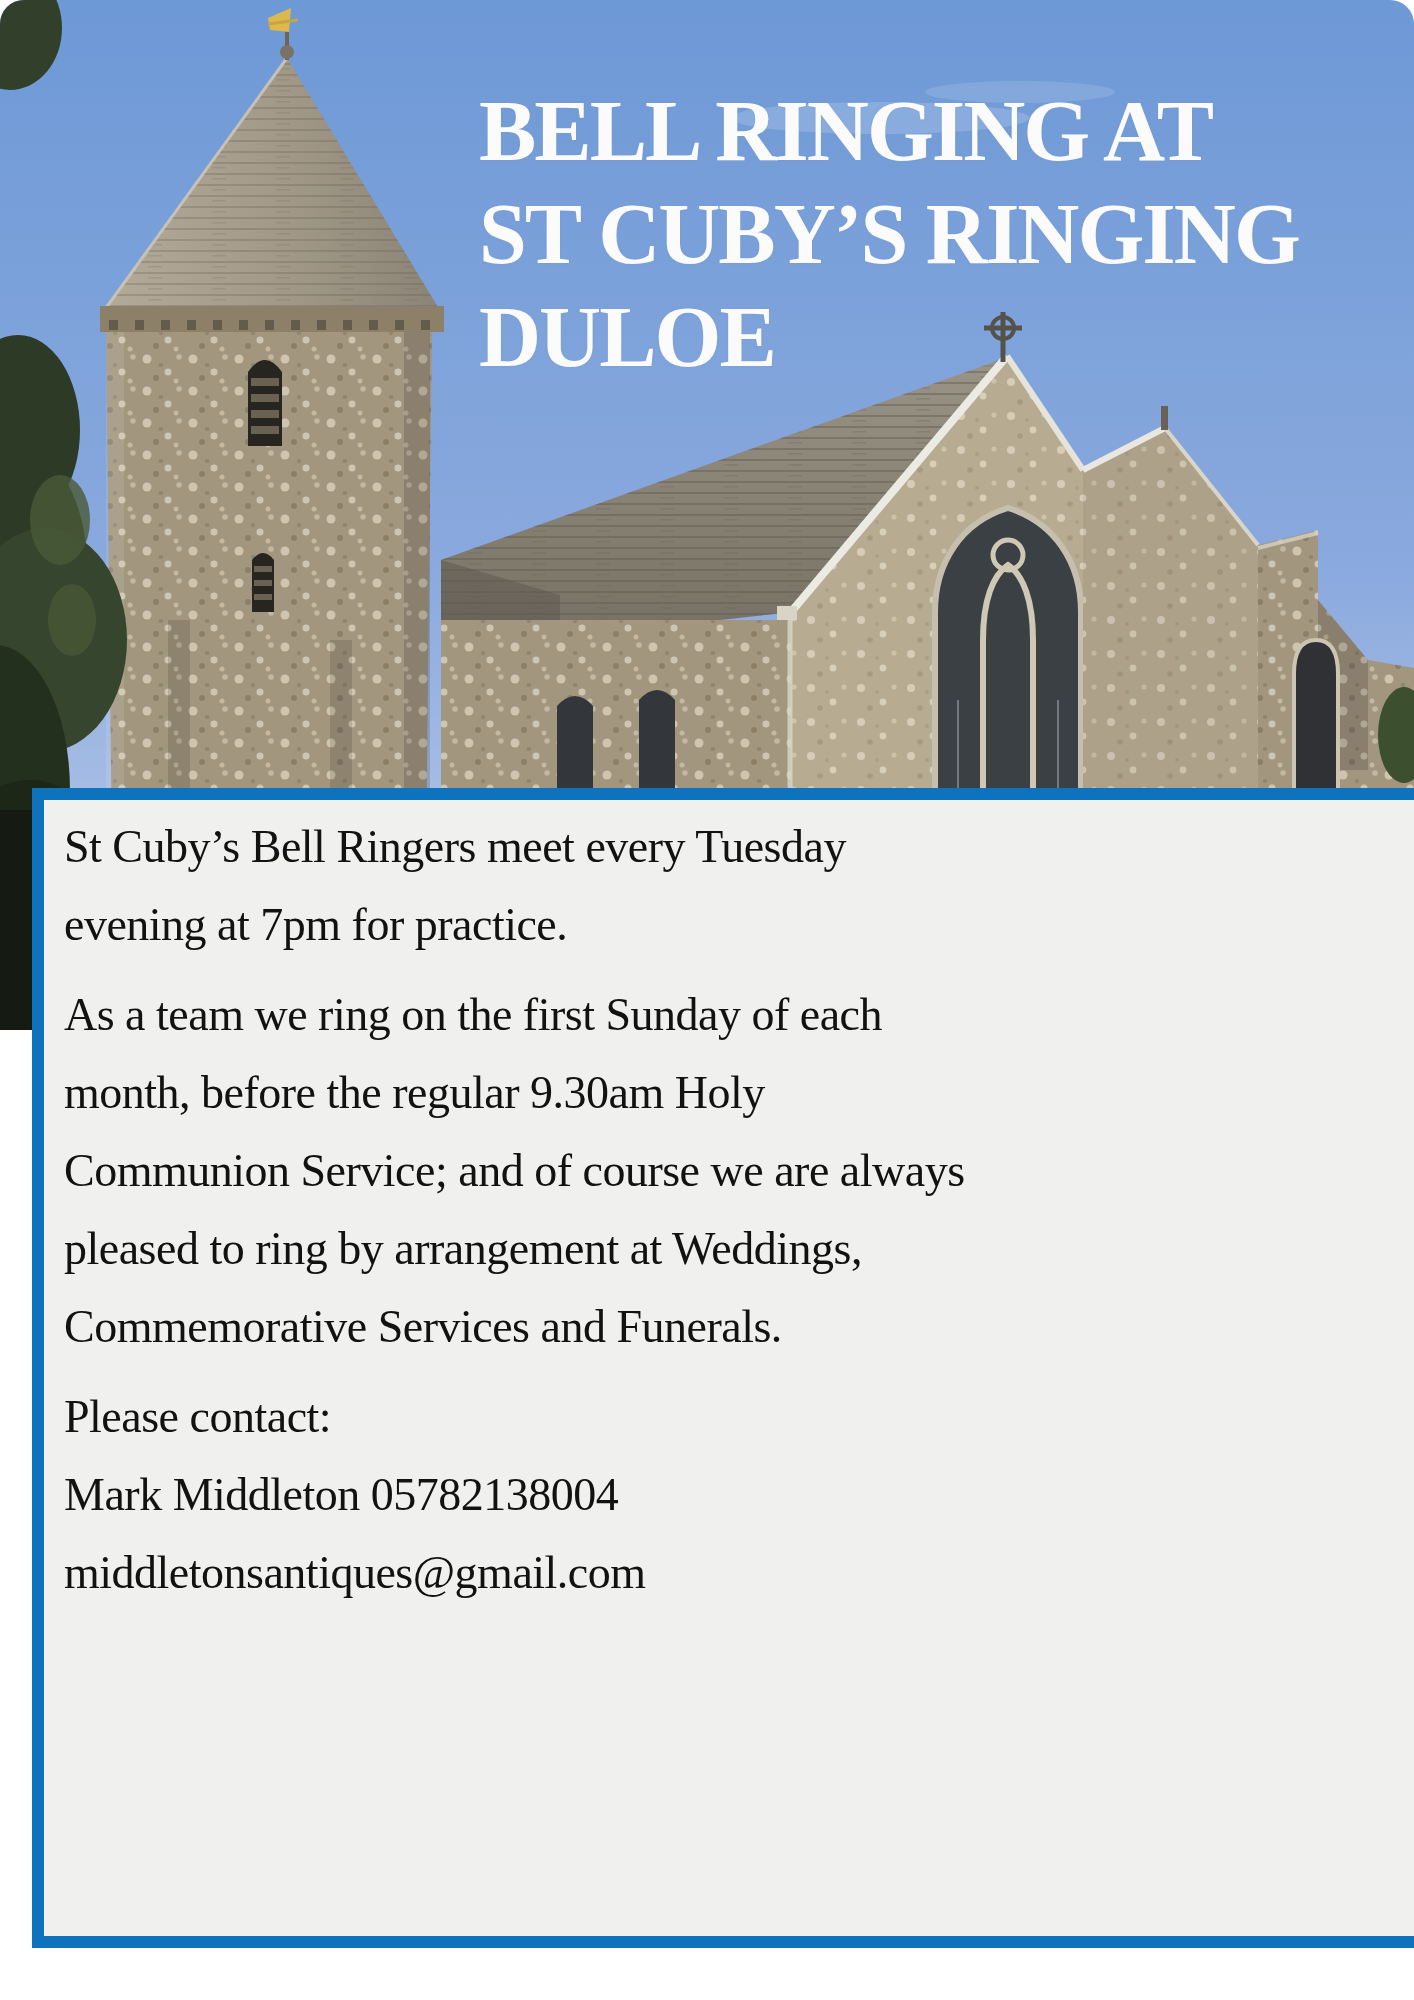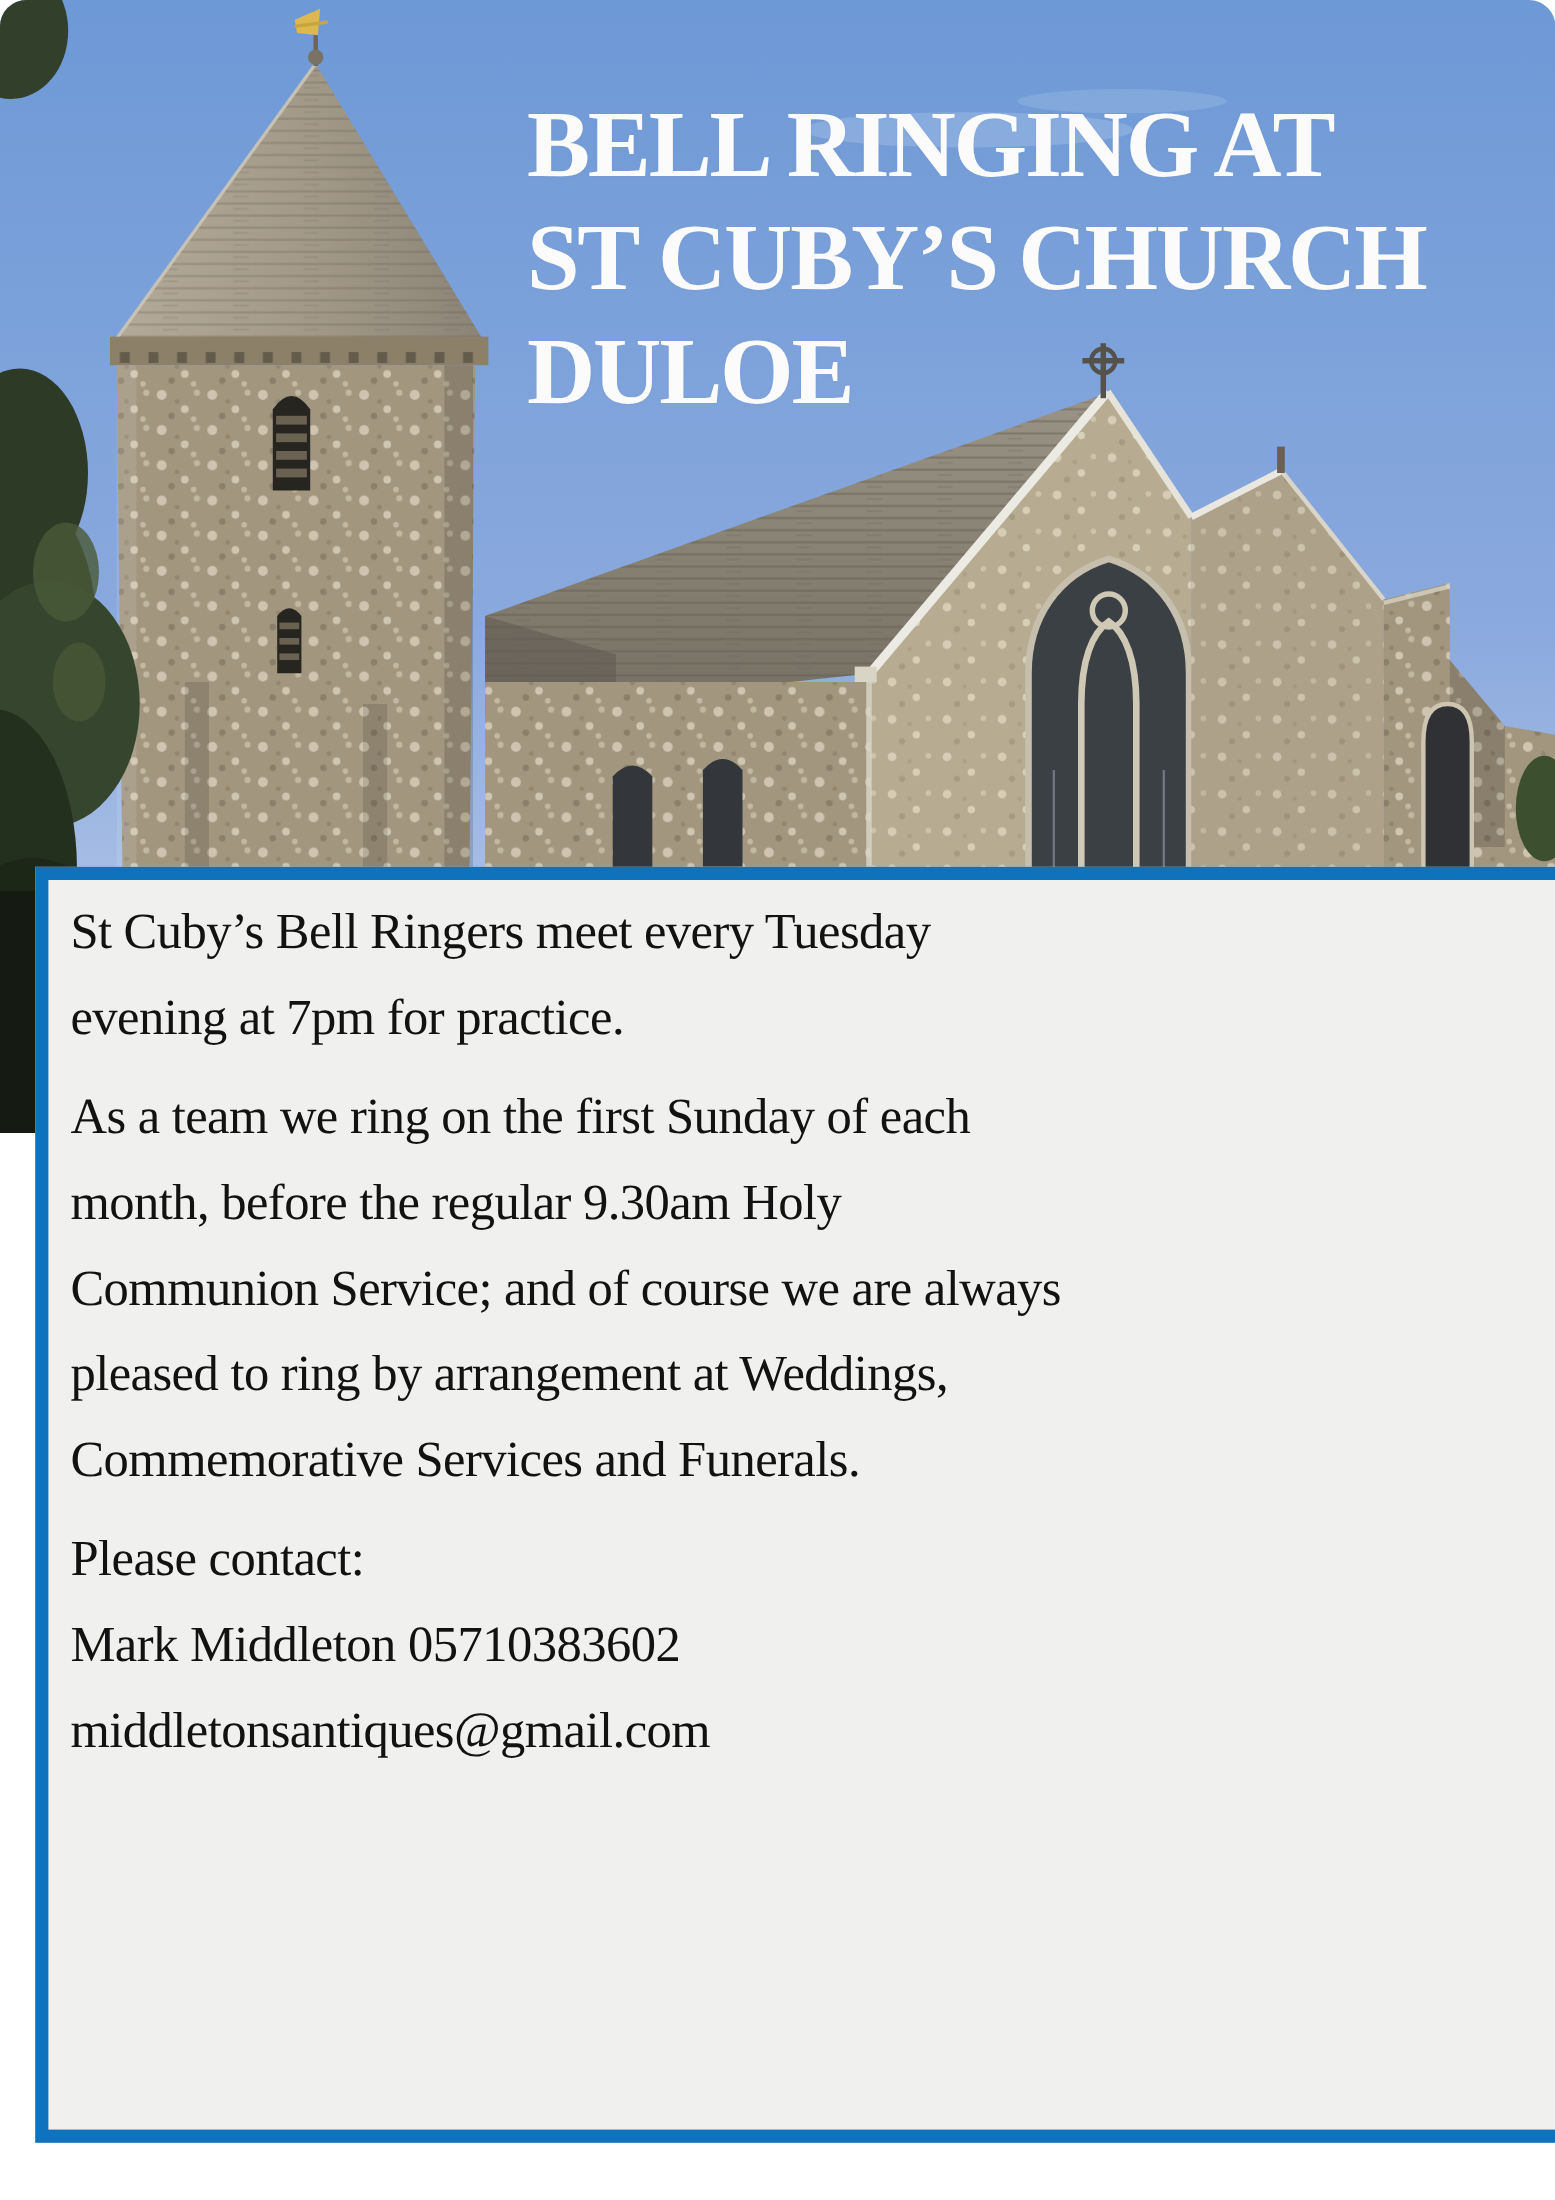--- a/index.html
+++ b/index.html
@@ -215,30 +215,30 @@
         <ellipse cx="30" cy="905" rx="92" ry="125" fill="#1d2718"></ellipse>
         <ellipse cx="60" cy="520" rx="30" ry="45" fill="#4a5a38" opacity="0.8"></ellipse>
         <ellipse cx="72" cy="620" rx="24" ry="36" fill="#4a5a38" opacity="0.7"></ellipse>
         <rect x="0" y="810" width="96" height="220" fill="#151a12"></rect>
       </g>
     </svg>
   </div>
 
   <div class="title">
     <div>BELL RINGING AT</div>
-    <div>ST CUBY’S CHURCH</div>
+    <div>ST CUBY’S RINGING</div>
     <div>DULOE</div>
   </div>
 
   <div class="infobox">
     <p>St Cuby’s Bell Ringers meet every Tuesday
 evening at 7pm for practice.</p>
     <p class="after-gap">As a team we ring on the first Sunday of each
 month, before the regular 9.30am Holy
 Communion Service; and of course we are always
 pleased to ring by arrangement at Weddings,
 Commemorative Services and Funerals.</p>
     <p class="contact">Please contact:
-Mark Middleton 05710383602
+Mark Middleton 05782138004
 middletonsantiques@gmail.com</p>
   </div>
 
 </div>
 
 </body></html>

